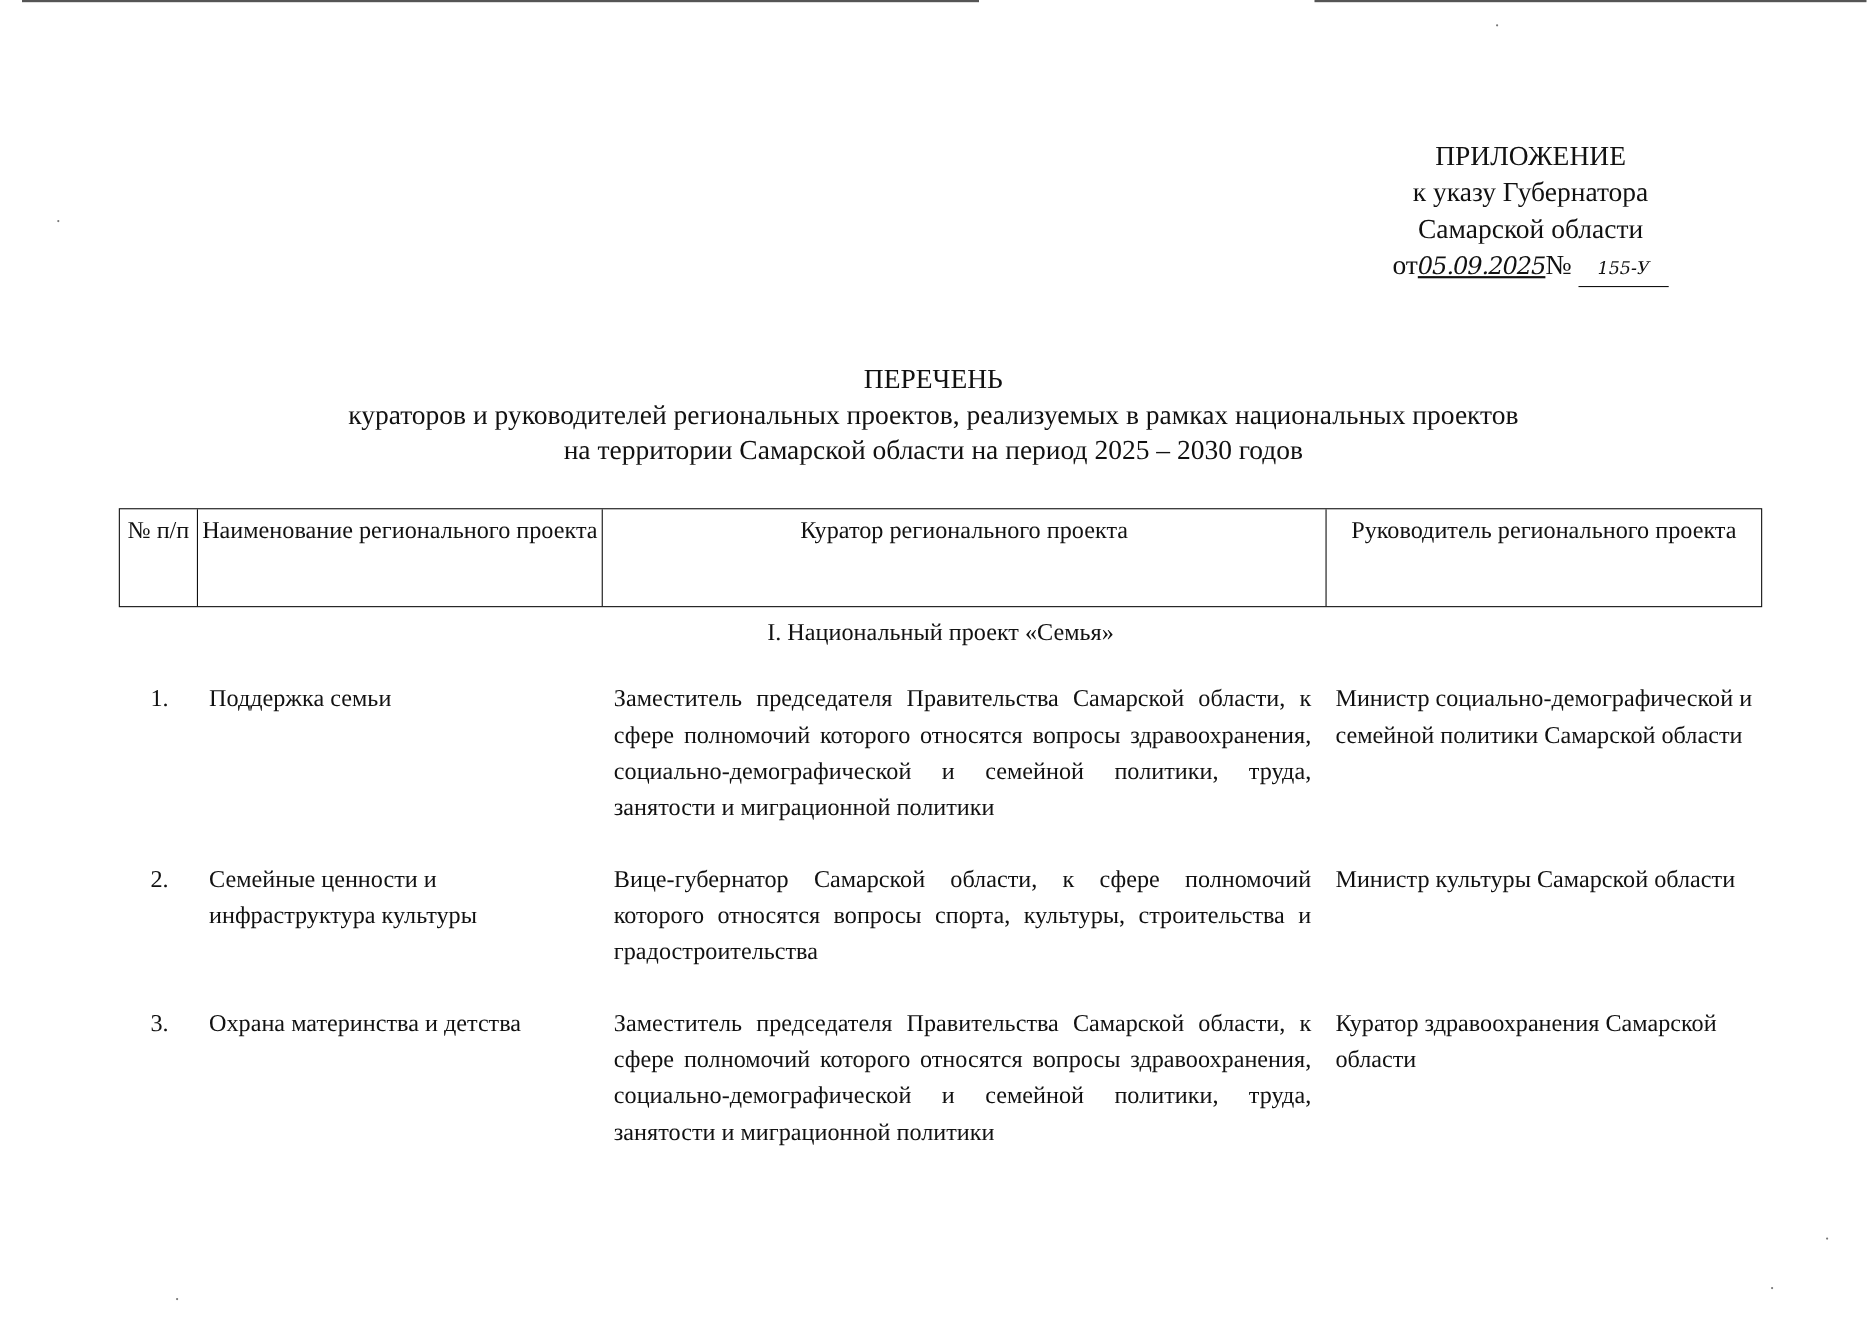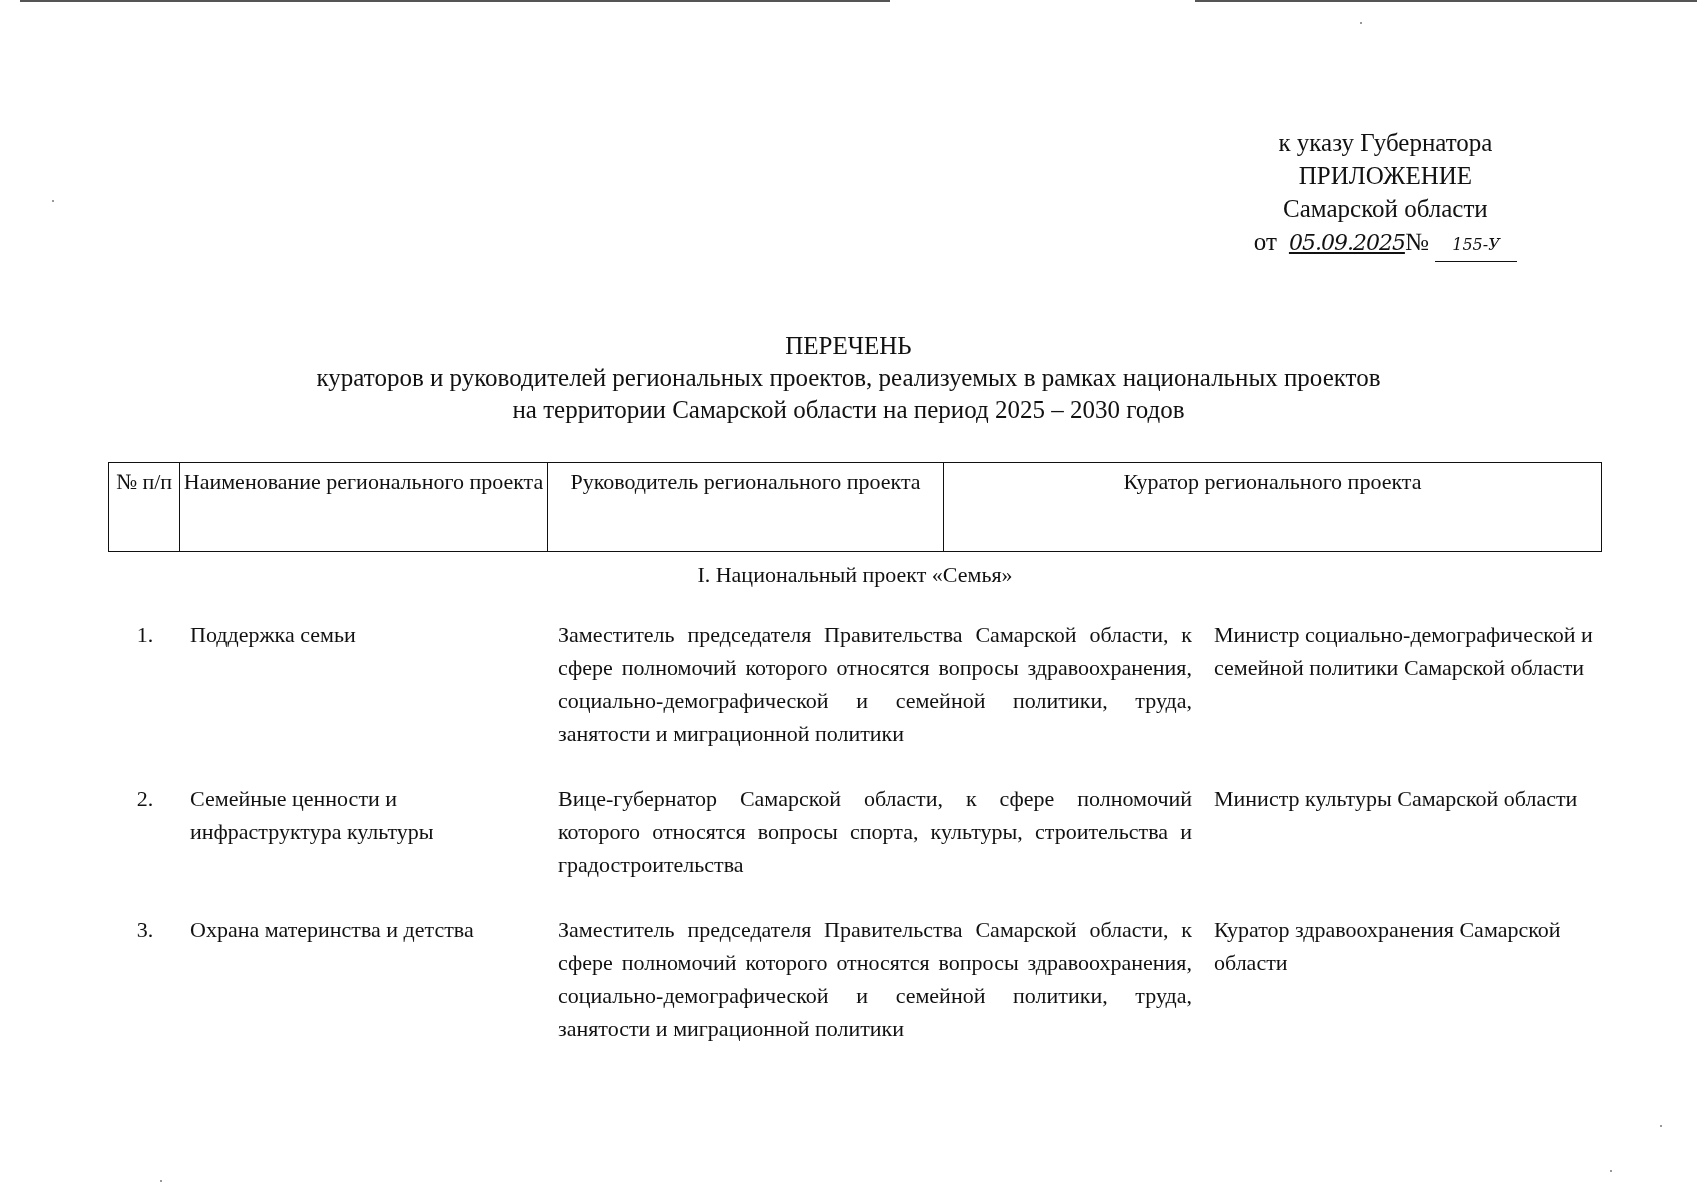--- a/index.html
+++ b/index.html
@@ -2,21 +2,21 @@
 <html><head>
 <meta charset="utf-8">
 <style>
   html, body { margin:0; padding:0; background:#fff; }
   body { width:1697px; height:1200px; position:relative; overflow:hidden;
          font-family:"Liberation Serif", "DejaVu Serif", serif; color:#111; }
   .scanline { position:absolute; top:0; height:2px; background:#555; }
   .appendix { position:absolute; right:180px; top:126px; text-align:center; font-size:25px; line-height:33px; }
   .appendix .line { display:block; }
   .sign-line { white-space:nowrap; }
-  .hand { font-family:"DejaVu Serif", serif; font-style:italic; font-size:22px; text-decoration:underline; letter-spacing:-1px;margin-left:12px; }
+  .hand { font-family:"DejaVu Serif", serif; font-style:italic; font-size:22px; text-decoration:underline; letter-spacing:-1px; }
   .hand-num { display:inline-block; min-width:82px; border-bottom:1.5px solid #111; text-align:center; font-family:"DejaVu Serif", serif; font-style:italic; font-size:16px; }
   .title-block { position:absolute; left:0; width:1697px; top:330px; text-align:center; font-size:25px; line-height:32px; }
   .title-block .t { display:block; }
   .table { position:absolute; left:108px; top:462px; width:1494px; font-size:22px; line-height:33px; }
   .thead { display:flex; border:1.5px solid #111; height:90px; box-sizing:border-box; }
   .th { box-sizing:border-box; text-align:center; padding-top:2px; }
   .th + .th { border-left:1.5px solid #111; }
   .c1 { width:70px; }
   .c2 { width:368px; }
   .c3 { width:658px; }
@@ -29,41 +29,41 @@
   .row .c4 { padding-left:10px; box-sizing:border-box; }
   .speck { position:absolute; width:2px; height:2px; background:#777; border-radius:1px; }
 </style>
 </head>
 <body>
 
 <div class="scanline" style="left:20px;width:870px;"></div>
 <div class="scanline" style="left:1195px;width:502px;"></div>
 
 <div class="appendix">
+  <span class="line">ПРИЛОЖЕНИЕ</span>
   <span class="line">к указу Губернатора</span>
-  <span class="line">ПРИЛОЖЕНИЕ</span>
   <span class="line">Самарской области</span>
   <span class="line sign-line">
     <span>от</span><span class="hand">05.09.2025</span><span>№</span>
     <span class="hand-num">155-У</span>
   </span>
 </div>
 
 <div class="title-block">
   <span class="t">ПЕРЕЧЕНЬ</span>
   <span class="t">кураторов и руководителей региональных проектов, реализуемых в рамках национальных проектов</span>
   <span class="t">на территории Самарской области на период 2025 – 2030 годов</span>
 </div>
 
 <div class="table">
   <div class="thead">
     <div class="th c1">№ п/п</div>
     <div class="th c2">Наименование регионального проекта</div>
+    <div class="th c3">Куратор регионального проекта</div>
     <div class="th c4">Руководитель регионального проекта</div>
-    <div class="th c3">Куратор регионального проекта</div>
   </div>
 
   <div class="section">I. Национальный проект «Семья»</div>
 
   <div class="row">
     <div class="c1">1.</div>
     <div class="c2">Поддержка семьи</div>
     <div class="c3">Заместитель председателя Правительства Самарской области, к сфере полномочий которого относятся вопросы здравоохранения, социально-демографической и семейной политики, труда, занятости и миграционной политики</div>
     <div class="c4">Министр социально-демографической и семейной политики Самарской области</div>
   </div>

